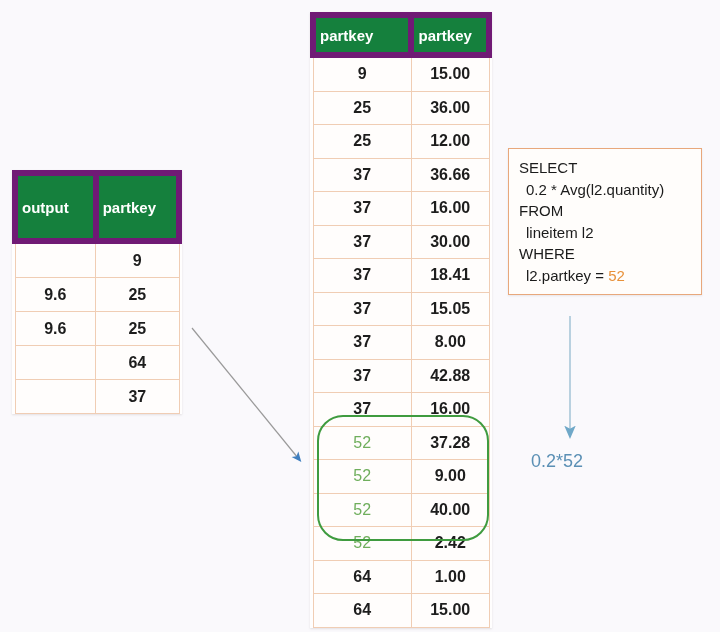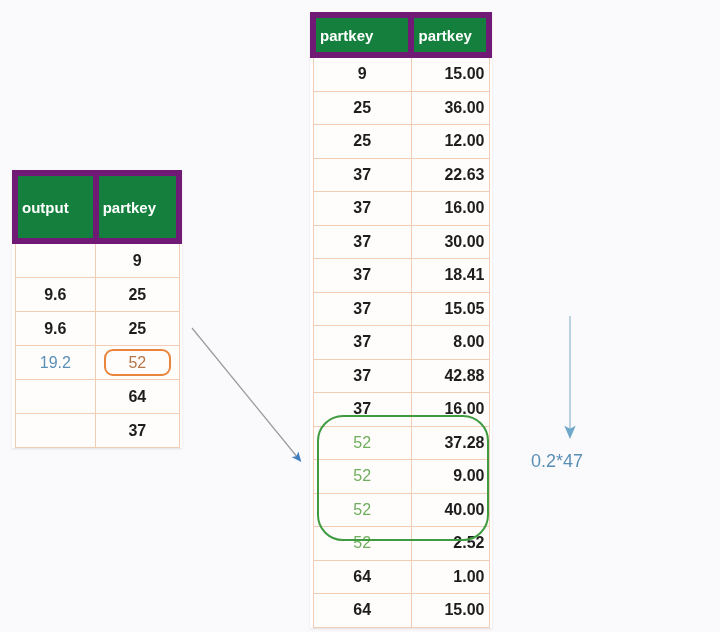--- a/index.html
+++ b/index.html
@@ -93,21 +93,21 @@
     height: 34px;
     padding: 0 4px;
   }
   #lineitem-table td {
     font-size: 16px;
     height: 32.5px;
     padding: 0 4px;
     font-weight: bold;
   }
   #lineitem-table td.col-partkey { width: 91px; }
-  #lineitem-table td.col-quantity { width: 69px; text-align: right; }
+  #lineitem-table td.col-quantity { width: 69px; }
   #lineitem-table tr.match td.col-partkey {
     color: #6fae5c;
     font-weight: normal;
   }
 
   
   #match-highlight {
     position: absolute;
     left: 317px;
     top: 415px;
@@ -178,26 +178,20 @@
       </tr>
       <tr>
         <td class="col-output">9.6</td>
         <td class="col-partkey">25</td>
       </tr>
       <tr>
         <td class="col-output">9.6</td>
         <td class="col-partkey">25</td>
       </tr>
       <tr>
-        <td class="col-output blue-val">19.2</td>
-        <td class="col-partkey boxed">
-            <span class="pill">52</span>
-          </td>
-      </tr>
-      <tr>
         <td class="col-output"></td>
         <td class="col-partkey">64</td>
       </tr>
       <tr>
         <td class="col-output"></td>
         <td class="col-partkey">37</td>
       </tr>
     </tbody>
   </table>
 
@@ -216,21 +210,21 @@
       <tr>
         <td class="col-partkey">25</td>
         <td class="col-quantity">36.00</td>
       </tr>
       <tr>
         <td class="col-partkey">25</td>
         <td class="col-quantity">12.00</td>
       </tr>
       <tr>
         <td class="col-partkey">37</td>
-        <td class="col-quantity">22.63</td>
+        <td class="col-quantity">36.66</td>
       </tr>
       <tr>
         <td class="col-partkey">37</td>
         <td class="col-quantity">16.00</td>
       </tr>
       <tr>
         <td class="col-partkey">37</td>
         <td class="col-quantity">30.00</td>
       </tr>
       <tr>
@@ -260,37 +254,45 @@
       <tr class="match">
         <td class="col-partkey">52</td>
         <td class="col-quantity">9.00</td>
       </tr>
       <tr class="match">
         <td class="col-partkey">52</td>
         <td class="col-quantity">40.00</td>
       </tr>
       <tr class="match">
         <td class="col-partkey">52</td>
-        <td class="col-quantity">2.52</td>
+        <td class="col-quantity">2.42</td>
       </tr>
       <tr>
         <td class="col-partkey">64</td>
         <td class="col-quantity">1.00</td>
       </tr>
       <tr>
         <td class="col-partkey">64</td>
         <td class="col-quantity">15.00</td>
       </tr>
     </tbody>
   </table>
 
   <div id="match-highlight"></div>
 
-
-  <div id="result-label">0.2*47</div>
+  <div id="sql-box">
+    <div class="line">SELECT</div>
+    <div class="line indent">0.2 * Avg(l2.quantity)</div>
+    <div class="line">FROM</div>
+    <div class="line indent">lineitem l2</div>
+    <div class="line">WHERE</div>
+    <div class="line indent"><span>l2.partkey = </span><span class="orange">52</span></div>
+  </div>
+
+  <div id="result-label">0.2*52</div>
 
   <svg class="overlay" viewBox="0 0 720 632">
     <defs>
       <marker id="arrow-blue-diag" markerWidth="9" markerHeight="9" refX="4" refY="4.2" orient="auto">
         <path d="M0,0.6 L8.4,4.2 L0,7.8 L2,4.2 Z" fill="#3f7fbf"></path>
       </marker>
       <marker id="arrow-blue-down" markerWidth="9" markerHeight="9" refX="4" refY="4.2" orient="auto">
         <path d="M0,0.6 L8.4,4.2 L0,7.8 L2,4.2 Z" fill="#6fa8c8"></path>
       </marker>
     </defs>

